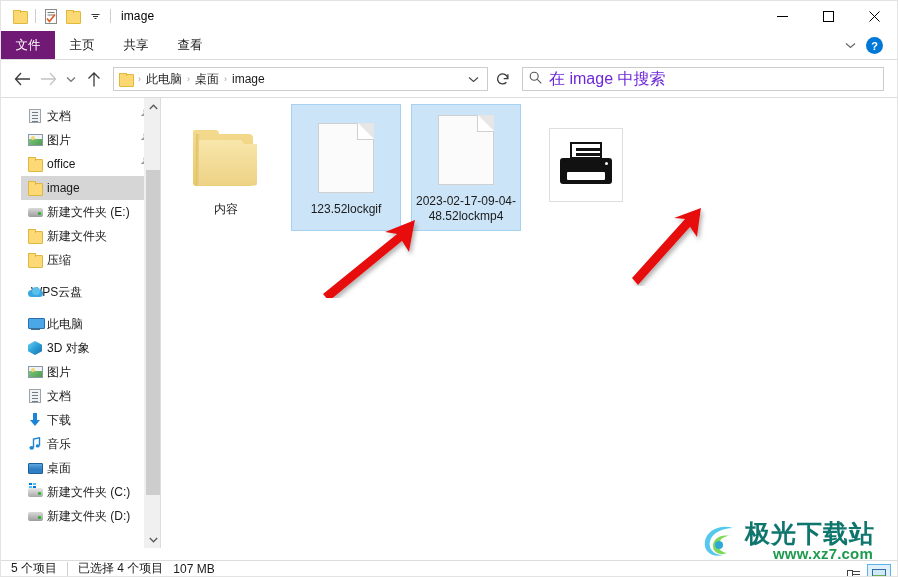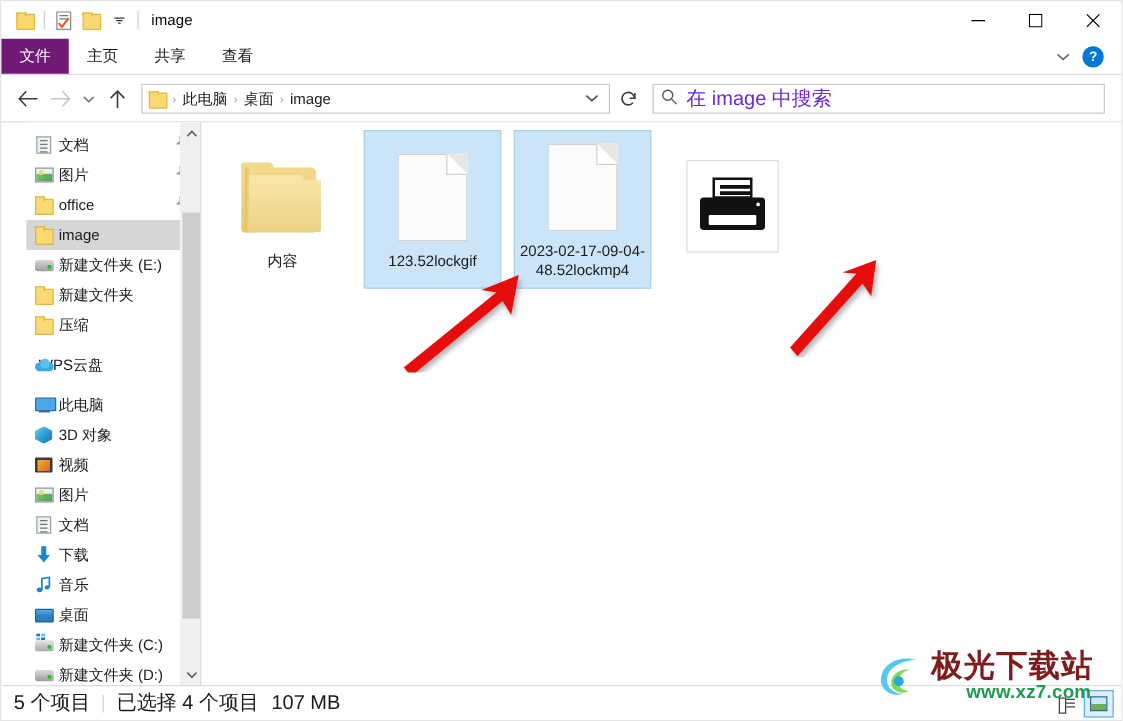--- a/index.html
+++ b/index.html
@@ -392,24 +392,24 @@
     width: 16px; height: 9px;
     border-left: 3px solid #d83030; border-bottom: 3px solid #d83030;
     transform: rotate(-45deg); margin-top:-4px;
   }
 
   
   .arrow-svg { position: absolute; pointer-events: none; }
 
   
   .statusbar {
-    position: absolute; left: 0; right: 0; bottom: 0; height: 28px;
+    position: absolute; left: 0; right: 0; bottom: 0; height: 16px;
     background: #ffffff; border-top: 1px solid #dcdcdc;
     display: flex; align-items: center; padding-left: 10px;
-    font-size: 16px; color: #1a1a1a;
+    font-size: 12px; color: #1a1a1a;
   }
   .st-sep { width:1px; height:14px; background:#d0d0d0; margin: 0 10px; }
   .st-item { white-space: nowrap; }
   .view-btns {
     position:absolute; right: 6px; top: 0; height: 28px;
     display:flex; align-items:center; gap: 2px;
   }
   .vbtn {
     width: 24px; height: 22px; display:flex; align-items:center; justify-content:center;
     color:#444;
@@ -433,21 +433,21 @@
   }
 
   
   .watermark {
     position: absolute; right: 22px; bottom: 14px;
     display: flex; align-items: center; gap: 4px;
     pointer-events: none;
   }
   .wm-text { display:flex; flex-direction: column; align-items: flex-start; }
   .wm-main {
-    font-size: 25px; font-weight: bold; color: #7f1d1d;
+    font-size: 25px; font-weight: bold; color: #0f766e;
     letter-spacing: 1px; line-height: 26px;
     text-shadow: 0 1px 1px rgba(255,255,255,0.8);
   }
   .wm-sub {
     font-size: 15px; font-weight: bold; color: #1f9b4e;
     line-height: 17px; letter-spacing: 0.2px;
     margin-top: -1px;
     margin-left: 28px;
   }
   .wm-logo { width: 42px; height: 42px; position: relative; }
@@ -658,26 +658,20 @@
         <span>此电脑</span>
       </div>
 
       <div class="nav-item">
         <span class="ico">
             <span class="ic-3d"></span>
           </span>
         <span>3D 对象</span>
       </div>
 
-      <div class="nav-item">
-        <span class="ico">
-            <span class="ic-video"></span>
-          </span>
-        <span>视频</span>
-      </div>
 
       <div class="nav-item">
         <span class="ico">
             <span class="ic-pic"></span>
           </span>
         <span>图片</span>
       </div>
 
       <div class="nav-item">
         <span class="ico">

